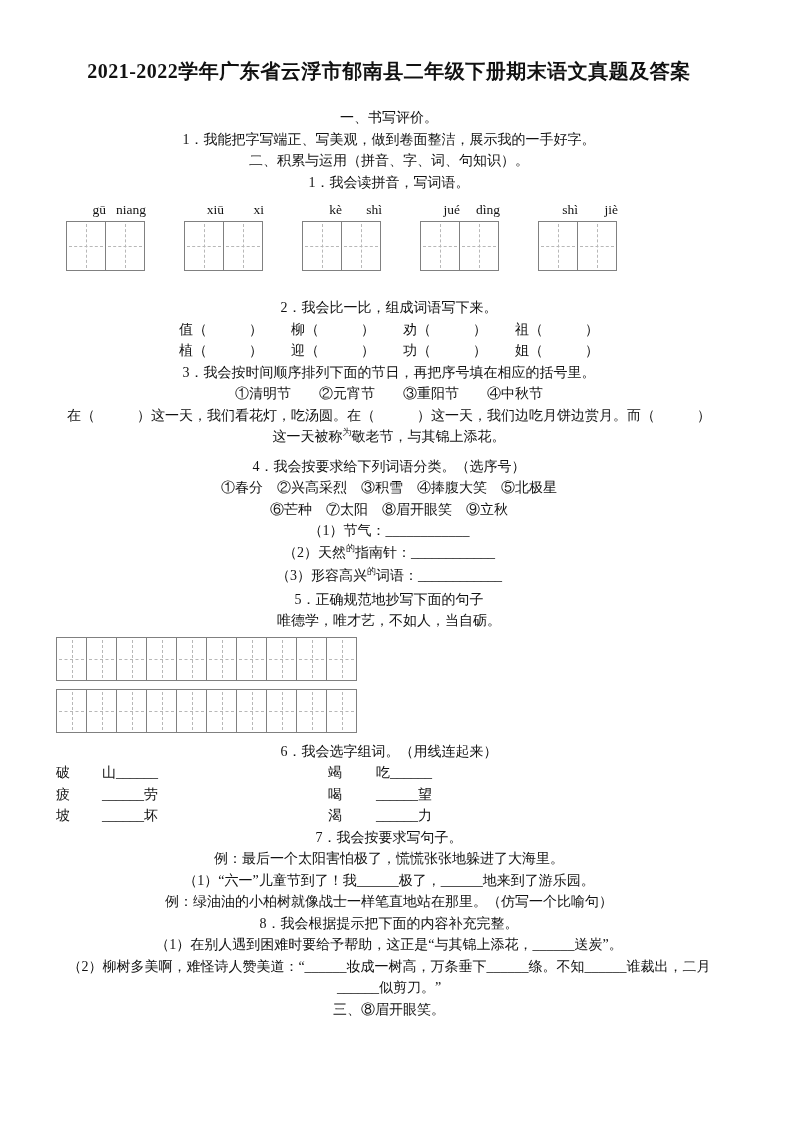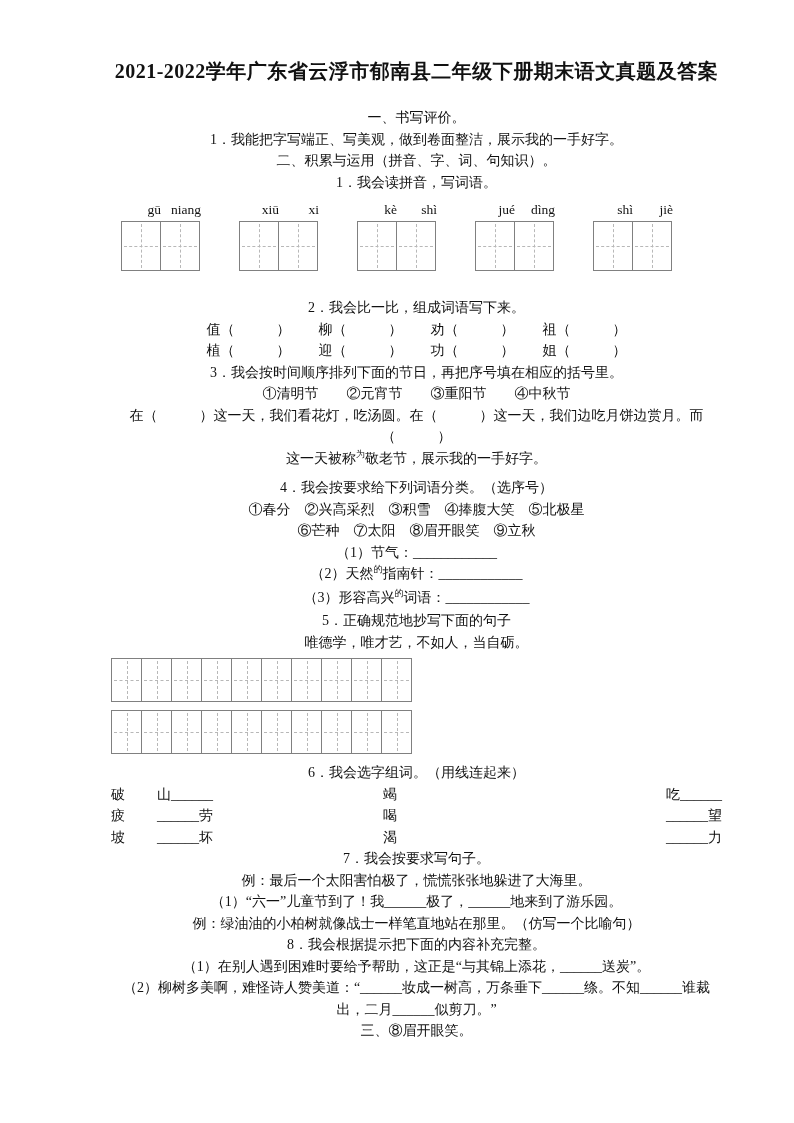--- a/index.html
+++ b/index.html
@@ -1,19 +1,19 @@
 <!DOCTYPE html>
 <html><head>
 <meta charset="utf-8">
 <style>
   html,body { margin:0; padding:0; background:#ffffff; }
   .page {
     width:794px; min-height:1123px; box-sizing:border-box;
     background:#ffffff; color:#111;
-    padding:40px 72px 40px 111px;
+    padding:40px 72px 40px 56px;
     font-family:"Liberation Serif","DejaVu Serif",serif;
     font-size:14px;
   }
   .title {
     font-size:20px; font-weight:bold; text-align:center;
     margin:18px 0 22px 0; letter-spacing:0.5px;
   }
   .line { line-height:21.5px;text-align:center; }
   .mb6 { margin-bottom:6px; }
 
@@ -40,21 +40,21 @@
   }
 
   
   .copy-row { display:flex; margin:5px 0 8px 0; }
 
   
   .match-row { display:flex; line-height:21.5px; }
   .mc  { width:46px; }
   .mw  { width:226px; }
   .mc2 { width:48px; }
-  .mw2 { flex:1;text-align:right; }
+  .mw2 { flex:1; }
 
   
   .sup { font-size:9px; position:relative; top:-6px; }
 </style>
 </head>
 <body>
 
 <div class="page">
 
   <div class="title">2021-2022学年广东省云浮市郁南县二年级下册期末语文真题及答案</div>
@@ -117,21 +117,21 @@
     </div>
   </div>
 
   <div class="line">2．我会比一比，组成词语写下来。</div>
   <div class="line">值（　　　）　　柳（　　　）　　劝（　　　）　　祖（　　　）</div>
   <div class="line">植（　　　）　　迎（　　　）　　功（　　　）　　姐（　　　）</div>
 
   <div class="line">3．我会按时间顺序排列下面的节日，再把序号填在相应的括号里。</div>
   <div class="line">①清明节　　②元宵节　　③重阳节　　④中秋节</div>
   <div class="line">在（　　　）这一天，我们看花灯，吃汤圆。在（　　　）这一天，我们边吃月饼边赏月。而（　　　）</div>
-  <div class="line mb6"><span>这一天被称</span><span class="sup">为</span><span>敬老节，展示我的一手好字。</span></div>
+  <div class="line mb6"><span>这一天被称</span><span class="sup">为</span><span>敬老节，与其锦上添花。</span></div>
 
   <div class="line">4．我会按要求给下列词语分类。（选序号）</div>
   <div class="line">①春分　②兴高采烈　③积雪　④捧腹大笑　⑤北极星</div>
   <div class="line">⑥芒种　⑦太阳　⑧眉开眼笑　⑨立秋</div>
   <div class="line">（1）节气：____________</div>
   <div class="line"><span>（2）天然</span><span class="sup">的</span><span>指南针：____________</span></div>
   <div class="line"><span>（3）形容高兴</span><span class="sup">的</span><span>词语：____________</span></div>
 
   <div class="line">5．正确规范地抄写下面的句子</div>
   <div class="line">唯德学，唯才艺，不如人，当自砺。</div>

